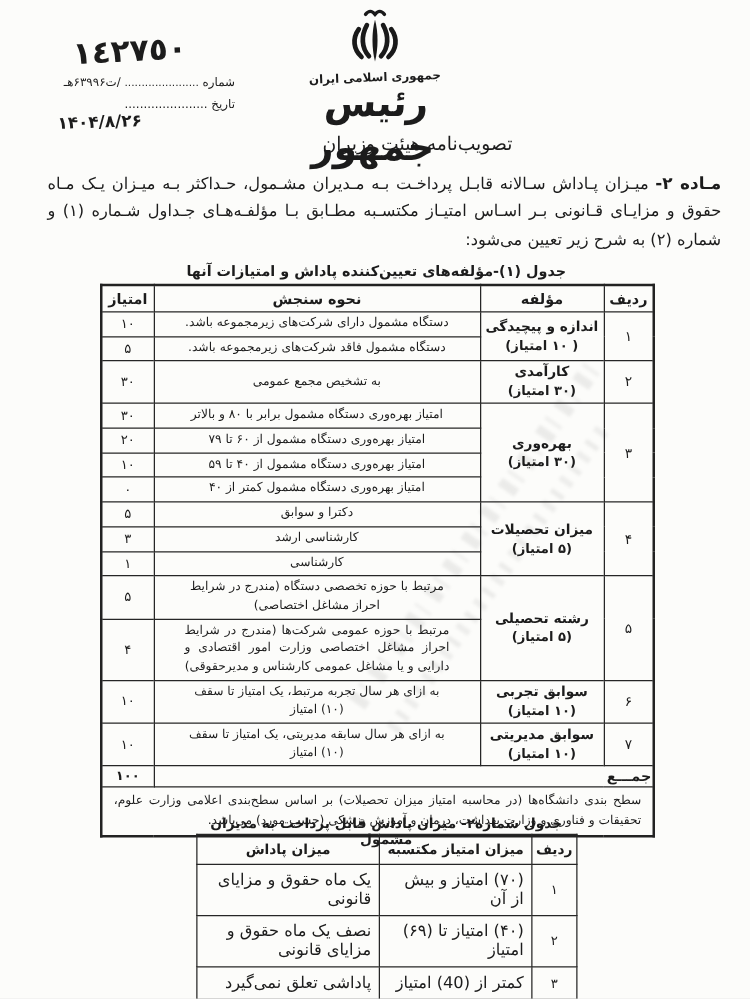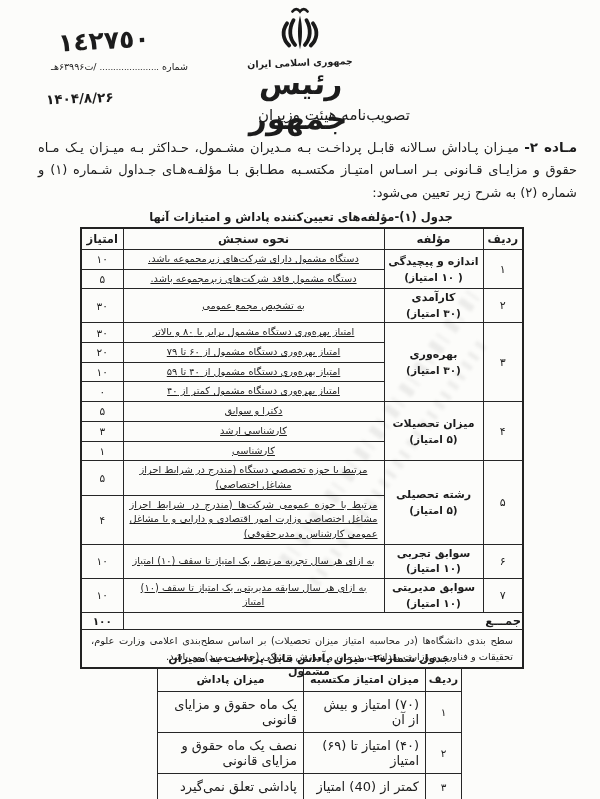--- a/index.html
+++ b/index.html
@@ -57,21 +57,21 @@
   }
   .tbl1 td{
     border-left:1.4px solid #262626;border-right:1.4px solid #262626;
     border-top:1.3px solid #262626;border-bottom:1.3px solid #262626;
   }
   .tbl1 tr.inner td{border-top:1px solid #8f8f8f;}
   td.num{text-align:center;font-size:11px;padding:1px;}
   td.comp{text-align:center;padding:2px 1px;}
   .comp-name{font-weight:bold;font-size:11px;line-height:1.35;}
   .comp-pts{font-weight:bold;font-size:10.5px;line-height:1.35;}
-  td.crit{font-size:9.8px;text-align:center;padding:2px 6px;line-height:1.5;text-decoration:underline;}
+  td.crit{font-size:9.8px;text-align:center;padding:2px 24px;line-height:1.5;}
   td.crit.just{text-align:justify;}
   td.score{text-align:center;font-size:10.5px;padding:1px;}
   tr.total td{font-weight:bold;padding:1px;}
   tr.total td.tot-label{font-size:11.5px;letter-spacing:1px;}
   tr.note td{font-size:9.8px;text-align:justify;padding:3px 9px;line-height:1.6;font-weight:normal;}
   .tbl2 th{border:1.4px solid #262626;font-size:11px;font-weight:bold;padding:5px 3px;text-align:center;}
   .tbl2 td{border:1.4px solid #262626;font-size:13px;padding:5px 6px;text-align:right;}
   .tbl2 td.num2{text-align:center;font-size:10.5px;}
   
   .watermark{
@@ -92,20 +92,24 @@
   <div class="watermark wm2"></div>
 
   <div class="hw-number">١٤٢٧٥٠</div>
 
   <div class="ref-line">
     <span>شماره</span>
     <span class="dots">......................</span>
     <span>/ت۶۳۹۹۶هـ</span>
   </div>
 
+  <div class="date-line">
+    <span>تاریخ</span>
+    <span class="dots">......................</span>
+  </div>
   <div class="hw-date">۱۴۰۴/۸/۲۶</div>
 
   <span class="emblem">
     <svg width="54" height="54" viewBox="0 0 100 100" aria-hidden="true">
       <g fill="none" stroke="#1a1a1a" stroke-width="7" stroke-linecap="round">
         <path d="M26 34 C 16 48 18 64 30 75"></path>
         <path d="M38 28 C 29 44 30 62 41 74"></path>
         <path d="M74 34 C 84 48 82 64 70 75"></path>
         <path d="M62 28 C 71 44 70 62 59 74"></path>
       </g>

